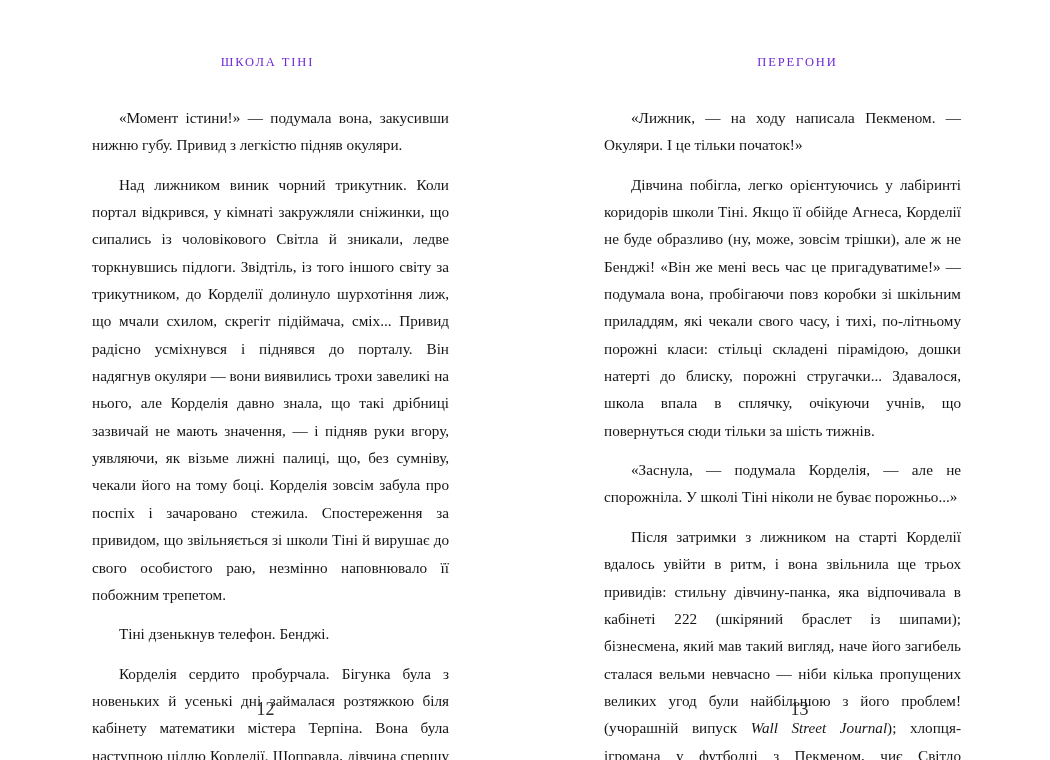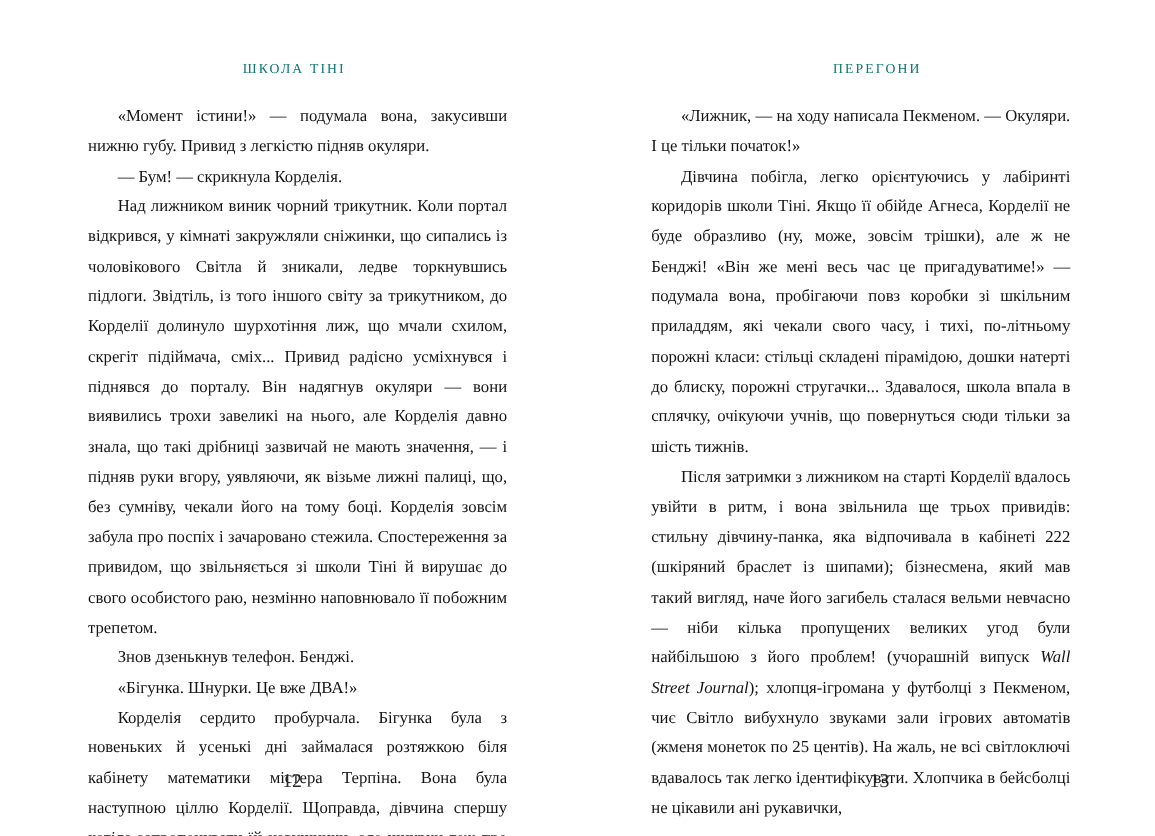--- a/index.html
+++ b/index.html
@@ -30,21 +30,21 @@
   }
 
   
   .running-head {
     position: absolute;
     top: 55px;
     width: 100%;
     text-align: center;
     font-size: 12.5px;
     letter-spacing: 1.9px;
-    color: #0f766e;
+    color: #6d28d9;
     font-family: "Liberation Serif", "DejaVu Serif", serif;
   }
   .page-left .running-head { padding-left: 5px; }
   .page-right .running-head { padding-left: 10px; }
 
   
   .textblock {
     position: absolute;
     top: 92px;
     font-size: 15.2px;
@@ -58,21 +58,21 @@
   .page-left .textblock {
     left: 80px;
     width: 381px;
   }
   .page-right .textblock {
     left: 67px;
     width: 381px;
   }
 
   .textblock p {
-    margin: 0;
+    margin: 12px;
     text-indent: 27px;
   }
   .textblock p.noindent {
     text-indent: 0;
   }
   
   .textblock p { text-align: justify; }
 
   .italic {
     font-style: italic;
@@ -95,37 +95,36 @@
 <body>
 
 <div class="spread">
 
   <div class="page page-left">
 
     <div class="running-head">ШКОЛА ТІНІ</div>
 
     <div class="textblock">
       <p>«Момент істини!» — подумала вона, закусивши нижню губу. Привид з легкістю підняв окуляри.</p>
-      <p>— Бум! — скрикнула Корделія.</p>
       <p>Над лижником виник чорний трикутник. Коли портал відкрився, у кімнаті закружляли сніжинки, що сипались із чоловікового Світла й зникали, ледве торкнувшись підлоги. Звідтіль, із того іншого світу за трикутником, до Корделії долинуло шурхотіння лиж, що мчали схилом, скрегіт підіймача, сміх... Привид радісно усміхнувся і піднявся до порталу. Він надягнув окуляри — вони виявились трохи завеликі на нього, але Корделія давно знала, що такі дрібниці зазвичай не мають значення, — і підняв руки вгору, уявляючи, як візьме лижні палиці, що, без сумніву, чекали його на тому боці. Корделія зовсім забула про поспіх і зачаровано стежила. Спостереження за привидом, що звільняється зі школи Тіні й вирушає до свого особистого раю, незмінно наповнювало її побожним трепетом.</p>
-      <p>Знов дзенькнув телефон. Бенджі.</p>
-      <p>«Бігунка. Шнурки. Це вже ДВА!»</p>
+      <p>Тіні дзенькнув телефон. Бенджі.</p>
       <p>Корделія сердито пробурчала. Бігунка була з новеньких й усенькі дні займалася розтяжкою біля кабінету математики містера Терпіна. Вона була наступною ціллю Корделії. Щоправда, дівчина спершу хотіла запропонувати їй навушники, але шнурки теж про всяк випадок припасла. Навдивовижу значній кількості привидів хотілось провести своє загробне</p>
     </div>
 
     <div class="folio">12</div>
   </div>
 
   <div class="page page-right">
 
     <div class="running-head">ПЕРЕГОНИ</div>
 
     <div class="textblock">
       <p>«Лижник, — на ходу написала Пекменом. — Окуляри. І це тільки початок!»</p>
       <p>Дівчина побігла, легко орієнтуючись у лабіринті коридорів школи Тіні. Якщо її обійде Агнеса, Корделії не буде образливо (ну, може, зовсім трішки), але ж не Бенджі! «Він же мені весь час це пригадуватиме!» — подумала вона, пробігаючи повз коробки зі шкільним приладдям, які чекали свого часу, і тихі, по-літньому порожні класи: стільці складені пірамідою, дошки натерті до блиску, порожні стругачки... Здавалося, школа впала в сплячку, очікуючи учнів, що повернуться сюди тільки за шість тижнів.</p>
+      <p>«Заснула, — подумала Корделія, — але не спорожніла. У школі Тіні ніколи не буває порожньо...»</p>
       <p>
         <span>Після затримки з лижником на старті Корделії вдалось увійти в ритм, і вона звільнила ще трьох привидів: стильну дівчину-панка, яка відпочивала в кабінеті 222 (шкіряний браслет із шипами); бізнесмена, який мав такий вигляд, наче його загибель сталася вельми невчасно — ніби кілька пропущених великих угод були найбільшою з його проблем! (учорашній випуск </span><span class="italic">Wall Street Journal</span><span>); хлопця-ігромана у футболці з Пекменом, чиє Світло вибухнуло звуками зали ігрових автоматів (жменя монеток по 25 центів). На жаль, не всі світлоключі вдавалось так легко ідентифікувати. Хлопчика в бейсболці не цікавили ані рукавички,</span>
       </p>
     </div>
 
     <div class="folio">13</div>
   </div>
 
 </div>
 

